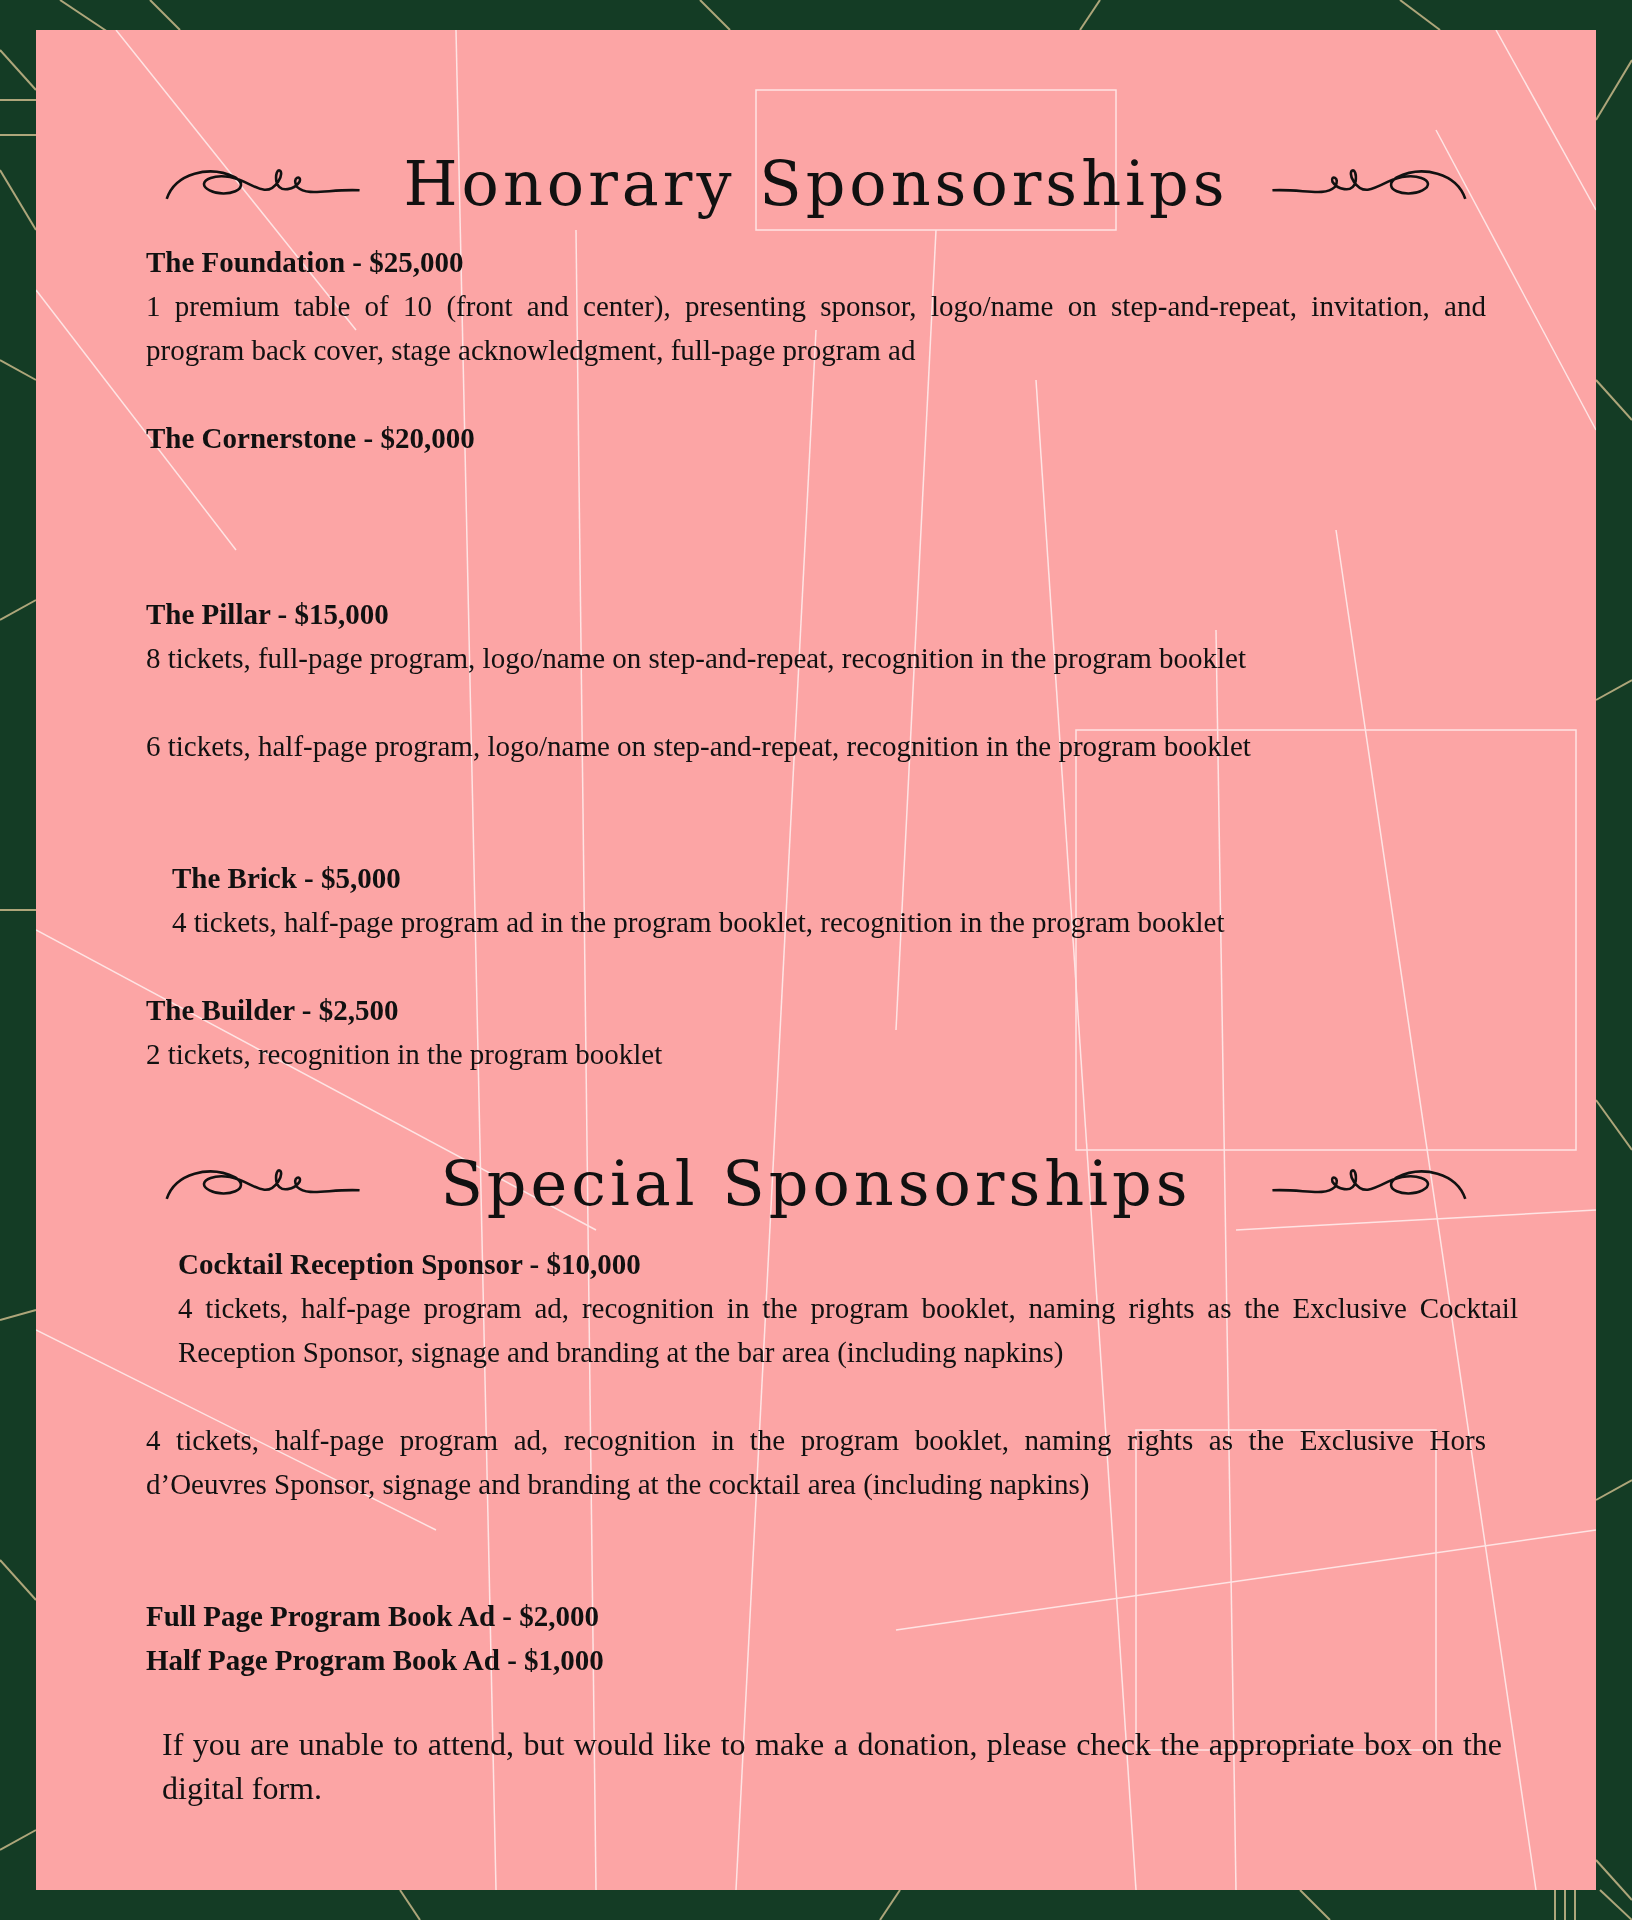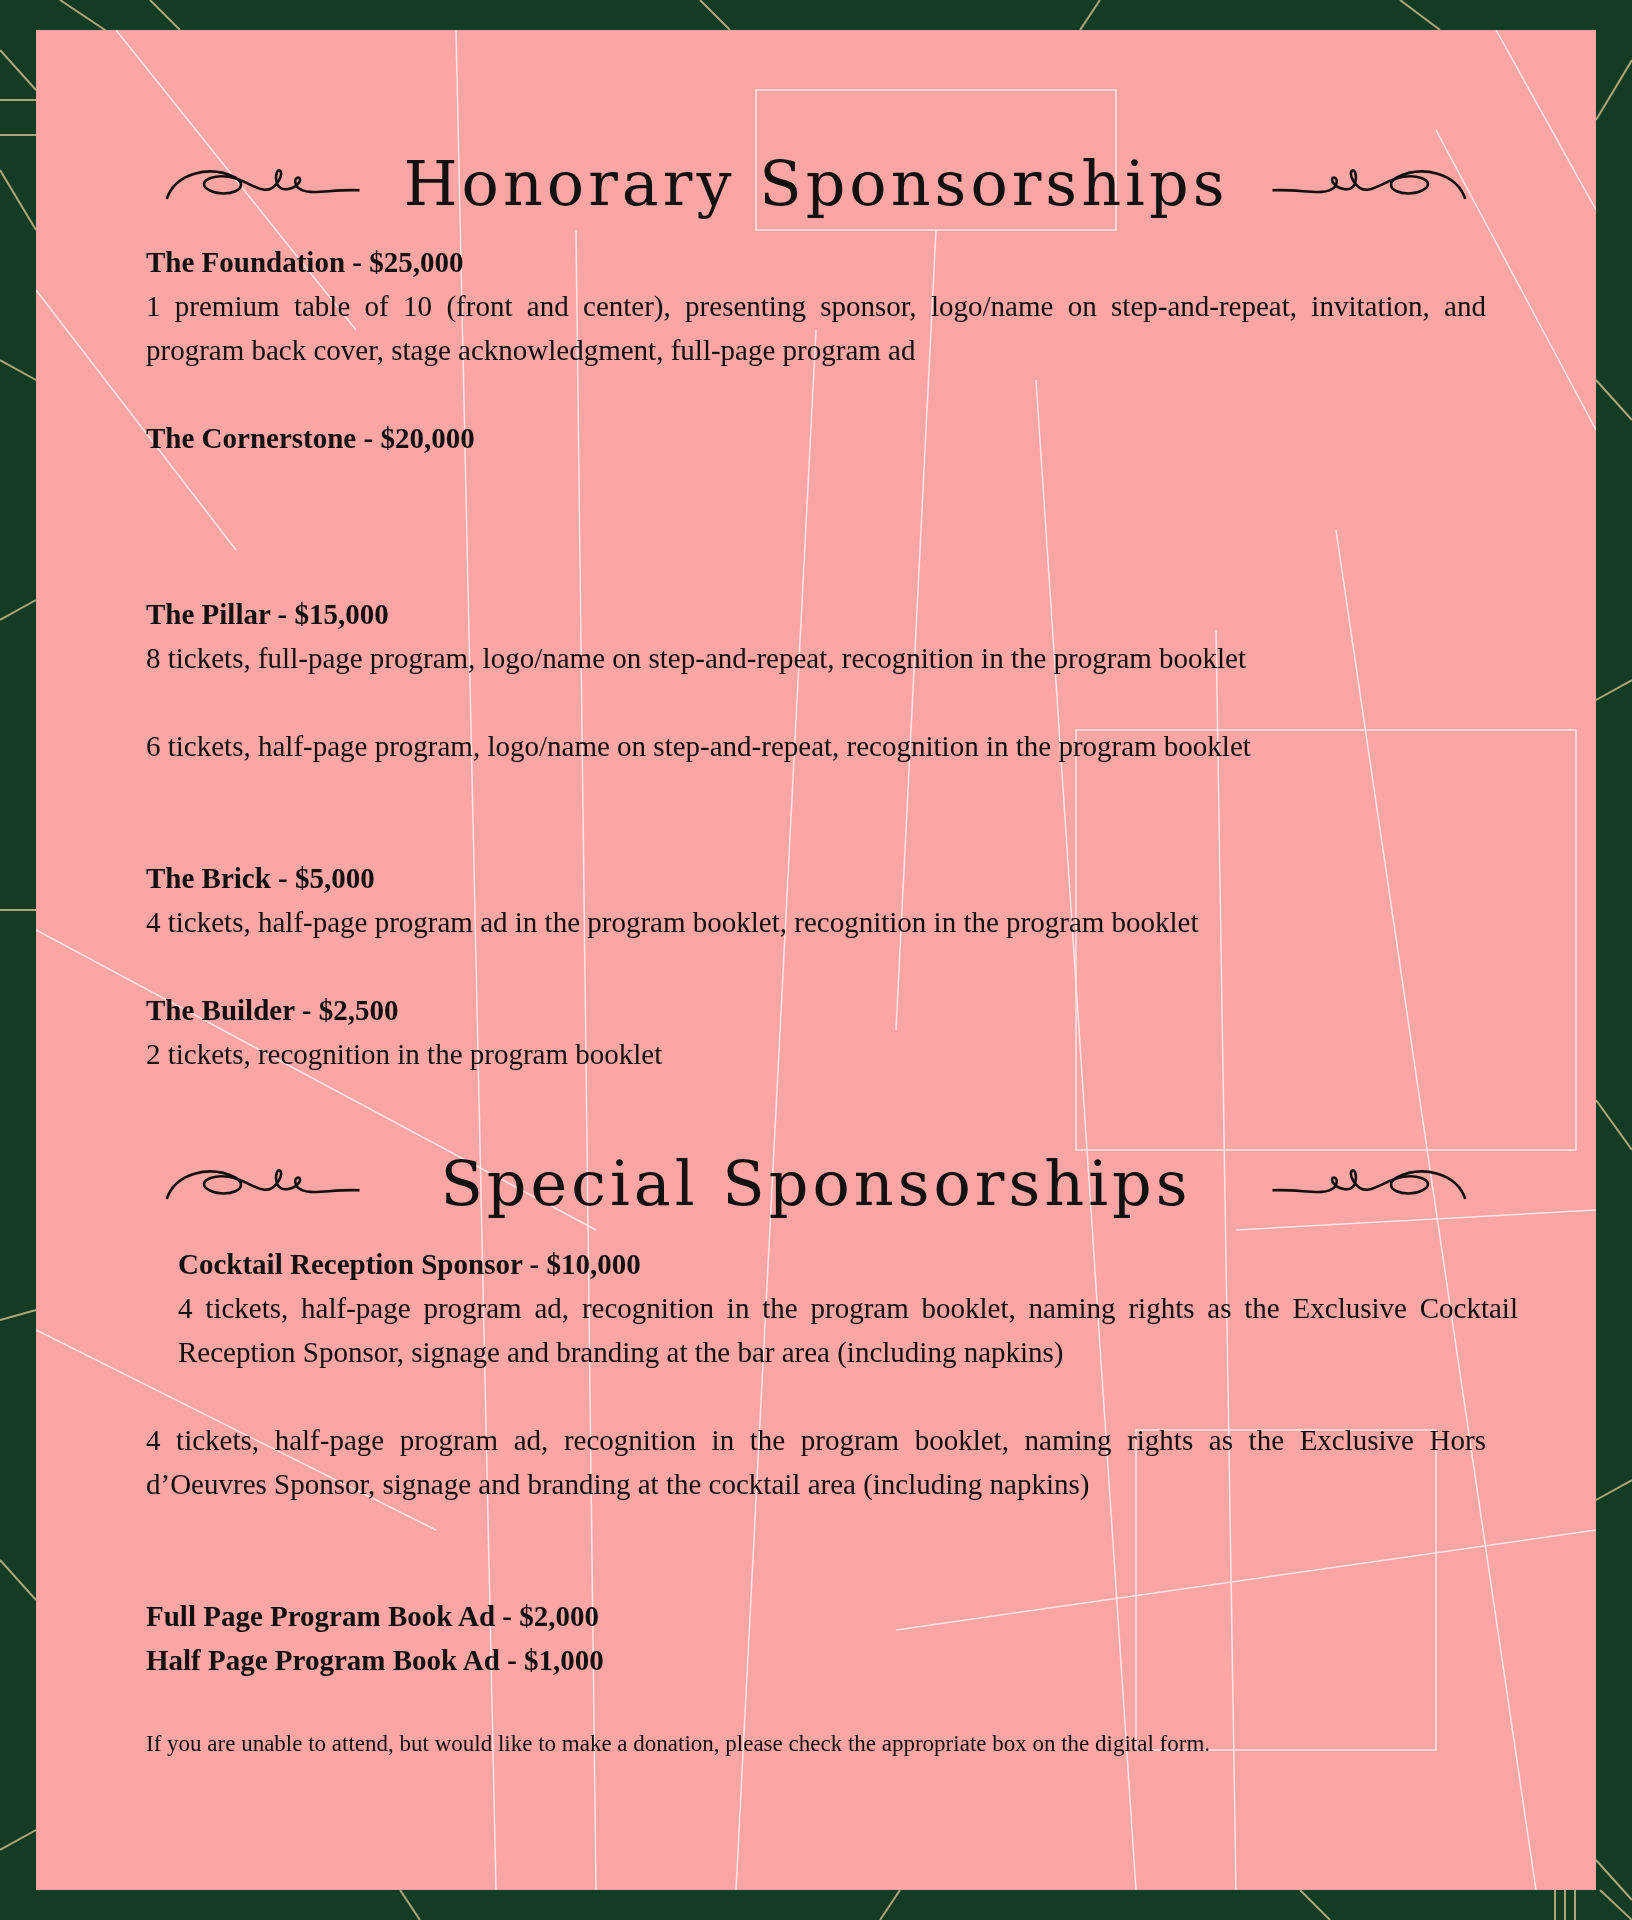--- a/index.html
+++ b/index.html
@@ -23,21 +23,21 @@
   .heading {
     font-family: "DejaVu Serif", serif; font-size: 62px; letter-spacing: 4px;
     color: #111; white-space: nowrap; font-weight: normal;
   }
   .flourish { position: absolute; top: 18px; width: 230px; height: 60px; }
   .flourish.left { left: 0; }
   .flourish.right { right: 0; transform: scaleX(-1); }
   .tier { position: absolute; left: 0; width: 1340px; }
   .tier-title { font-weight: bold; font-size: 29px; line-height: 44px; }
   .tier-desc { font-size: 29px; line-height: 44px; text-align: justify; text-align-last: left; }
-  .note { position: absolute; left: 0; width: 1340px; font-size: 23px; line-height: 44px; text-align: justify; text-align-last: left; }
+  .note { position: absolute; left: 16px; width: 1340px; font-size: 32px; line-height: 44px; text-align: justify; text-align-last: left; }
 </style>
 </head>
 <body>
 
 <svg class="frame-lines" width="1632" height="1920" viewBox="0 0 1632 1920">
   <g stroke="#c9b98a" stroke-width="2" fill="none" opacity="0.85">
     <line x1="60" y1="0" x2="120" y2="40"></line>
     <line x1="150" y1="0" x2="180" y2="30"></line>
     <line x1="0" y1="100" x2="36" y2="100"></line>
     <line x1="0" y1="135" x2="36" y2="135"></line>
@@ -110,21 +110,21 @@
     <div class="tier" style="top:386px;">
       <div class="tier-title">The Cornerstone - $20,000</div>
     </div>
     <div class="tier" style="top:562px;">
       <div class="tier-title">The Pillar - $15,000</div>
       <div class="tier-desc">8 tickets, full-page program, logo/name on step-and-repeat, recognition in the program booklet</div>
     </div>
     <div class="tier" style="top:694px;">
       <div class="tier-desc">6 tickets, half-page program, logo/name on step-and-repeat, recognition in the program booklet</div>
     </div>
-    <div class="tier" style="top:826px;">
+    <div class="tier" style="top:826px;margin-left:26px;">
       <div class="tier-title">The Brick - $5,000</div>
       <div class="tier-desc">4 tickets, half-page program ad in the program booklet, recognition in the program booklet</div>
     </div>
     <div class="tier" style="top:958px;">
       <div class="tier-title">The Builder - $2,500</div>
       <div class="tier-desc">2 tickets, recognition in the program booklet</div>
     </div>
 
     <div class="heading-row" style="top:1108px;">
       <svg class="flourish left" viewBox="0 0 240 70">

